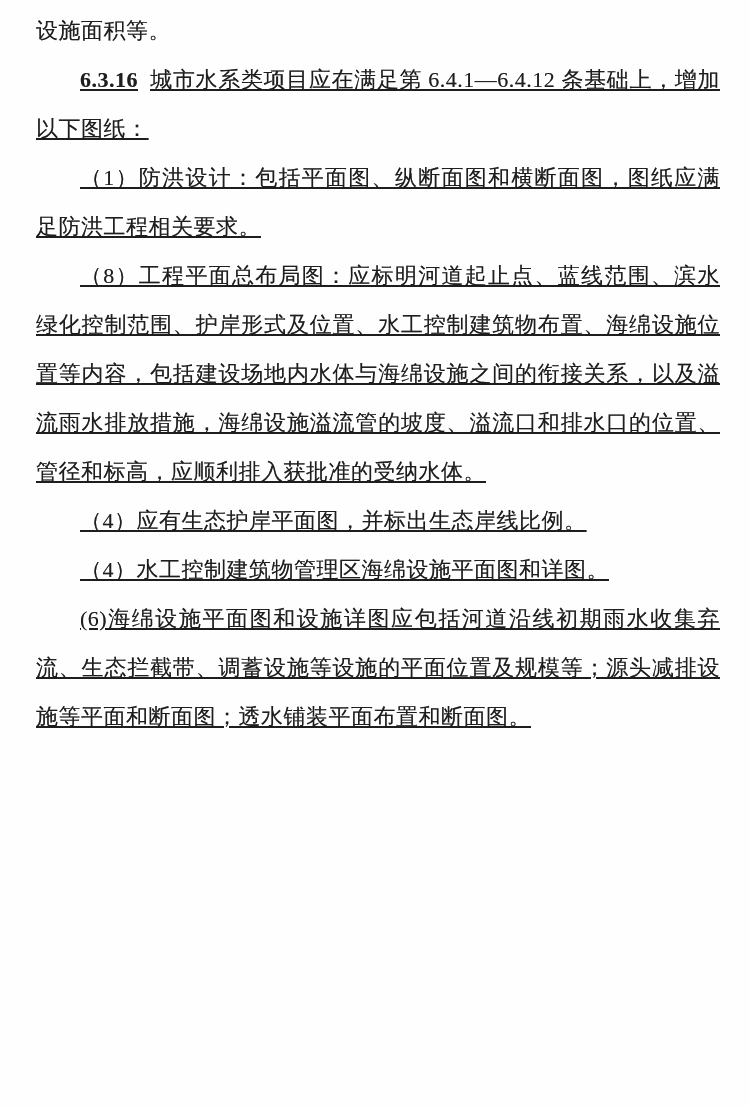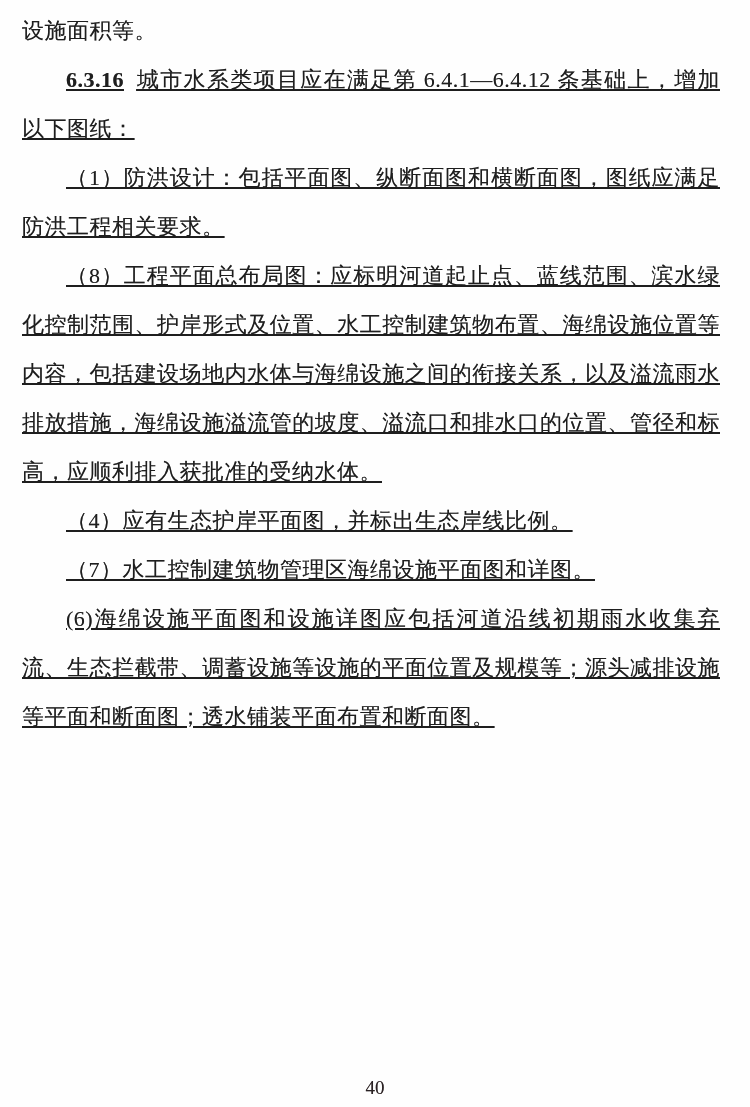--- a/index.html
+++ b/index.html
@@ -16,21 +16,21 @@
   }
   .page {
     position: absolute;
     top: 0;
     left: 0;
     width: 750px;
     height: 1107px;
     background: #fefefe;
   }
   .text-block {
-    padding: 6px 30px 0 22px;
+    padding: 6px 30px 0 36px;
   }
   .para {
     margin: 0;
     font-size: 22px;
     line-height: 49px;
     color: #1e1e1e;
     text-align: justify;
     text-align-last: left;
     letter-spacing: 0.5px;
     text-shadow: 0 0 0.6px rgba(40, 40, 40, 0.55);
@@ -69,22 +69,19 @@
     <p class="para indent"><span class="clause-number">6.3.16</span><span>城市水系类项目应在满足第 6.4.1—6.4.12 条基础上，增加以下图纸：</span></p>
 
     <p class="para indent">（1）防洪设计：包括平面图、纵断面图和横断面图，图纸应满足防洪工程相关要求。</p>
 
     <p class="para indent">（8）工程平面总布局图：应标明河道起止点、蓝线范围、滨水绿化控制范围、护岸形式及位置、水工控制建筑物布置、海绵设施位置等内容，包括建设场地内水体与海绵设施之间的衔接关系，以及溢流雨水排放措施，海绵设施溢流管的坡度、溢流口和排水口的位置、管径和标高，应顺利排入获批准的受纳水体。</p>
 
 
 
     <p class="para indent">（4）应有生态护岸平面图，并标出生态岸线比例。</p>
 
-    <p class="para indent">（7）水工控制建筑物管理区海绵设施平面图和详图。</p>
+    <p class="para indent">（4）水工控制建筑物管理区海绵设施平面图和详图。</p>
 
     <p class="para indent">(6)海绵设施平面图和设施详图应包括河道沿线初期雨水收集弃流、生态拦截带、调蓄设施等设施的平面位置及规模等；源头减排设施等平面和断面图；透水铺装平面布置和断面图。</p>
 
   </div>
 
-  <div class="page-footer">
-    <span class="page-number">40</span>
-  </div>
 </div>
 
 </body></html>

